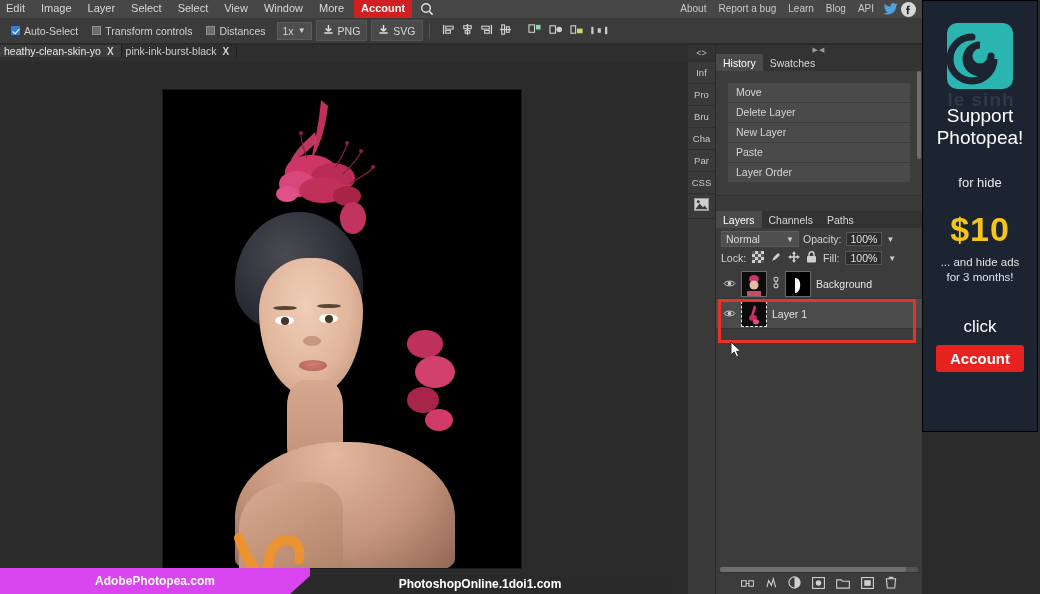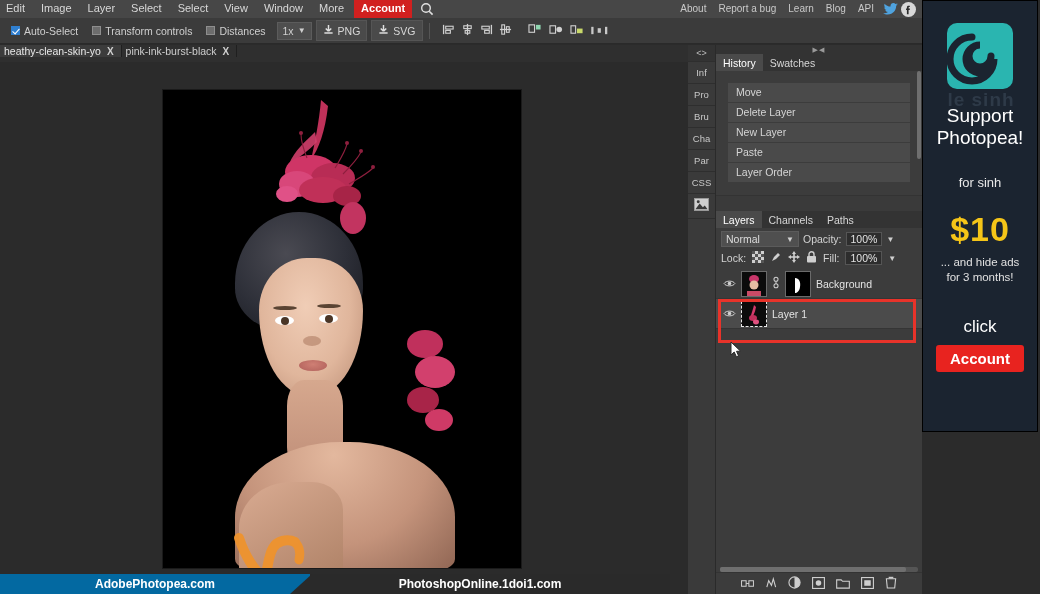--- a/index.html
+++ b/index.html
@@ -278,22 +278,22 @@
   .adaccount {
     margin-top: 8px; background: #e8231f; color: #fff; font-size: 15px;
     font-weight: bold; padding: 5px 14px; border-radius: 3px;
   }
 
   
   .wmbar {
     position: absolute; left: 0; bottom: 0; width: 922px; height: 20px;
   }
   .wm-left {
-    position: absolute; left: 0; bottom: 0; width: 310px; height: 20px;
-    background: #0369a1; color: #fff; font-size: 12px; font-weight: bold;
+    position: absolute; left: 0; bottom: 0; width: 310px; height: 26px;
+    background: #d946ef; color: #fff; font-size: 12px; font-weight: bold;
     display: flex; align-items: center; justify-content: center;
   }
   .wm-right {
     position: absolute; left: 290px; bottom: 0; width: 380px; height: 20px;
     background: #2a2a2a; color: #fff; font-size: 12px; font-weight: bold;
     display: flex; align-items: center; justify-content: center;
     clip-path: polygon(22px 0, 100% 0, 100% 100%, 0 100%);
   }
 </style>
 </head>
@@ -708,21 +708,21 @@
         <svg width="66" height="66" viewBox="0 0 66 66">
           <rect width="66" height="66" rx="10" fill="#2ab5b0"></rect>
           <path d="M44 33 A11 11 0 1 1 33 22 A14 14 0 1 0 47 36 A22 22 0 1 1 25 14" fill="none" stroke="#1b2430" stroke-width="7" stroke-linecap="round"></path>
         </svg>
       </div>
       <div class="adghost">le sinh</div>
       <div class="adtitle">
         <div>Support</div>
         <div>Photopea!</div>
       </div>
-      <div class="adsub">for sinh</div>
+      <div class="adsub">for hide</div>
       <div class="adprice">$10</div>
       <div class="adnote">
         <div>... and hide ads</div>
         <div>for 3 months!</div>
       </div>
       <div class="adclick">click</div>
       <div class="adaccount">Account</div>
     </div>
   </div>
 

